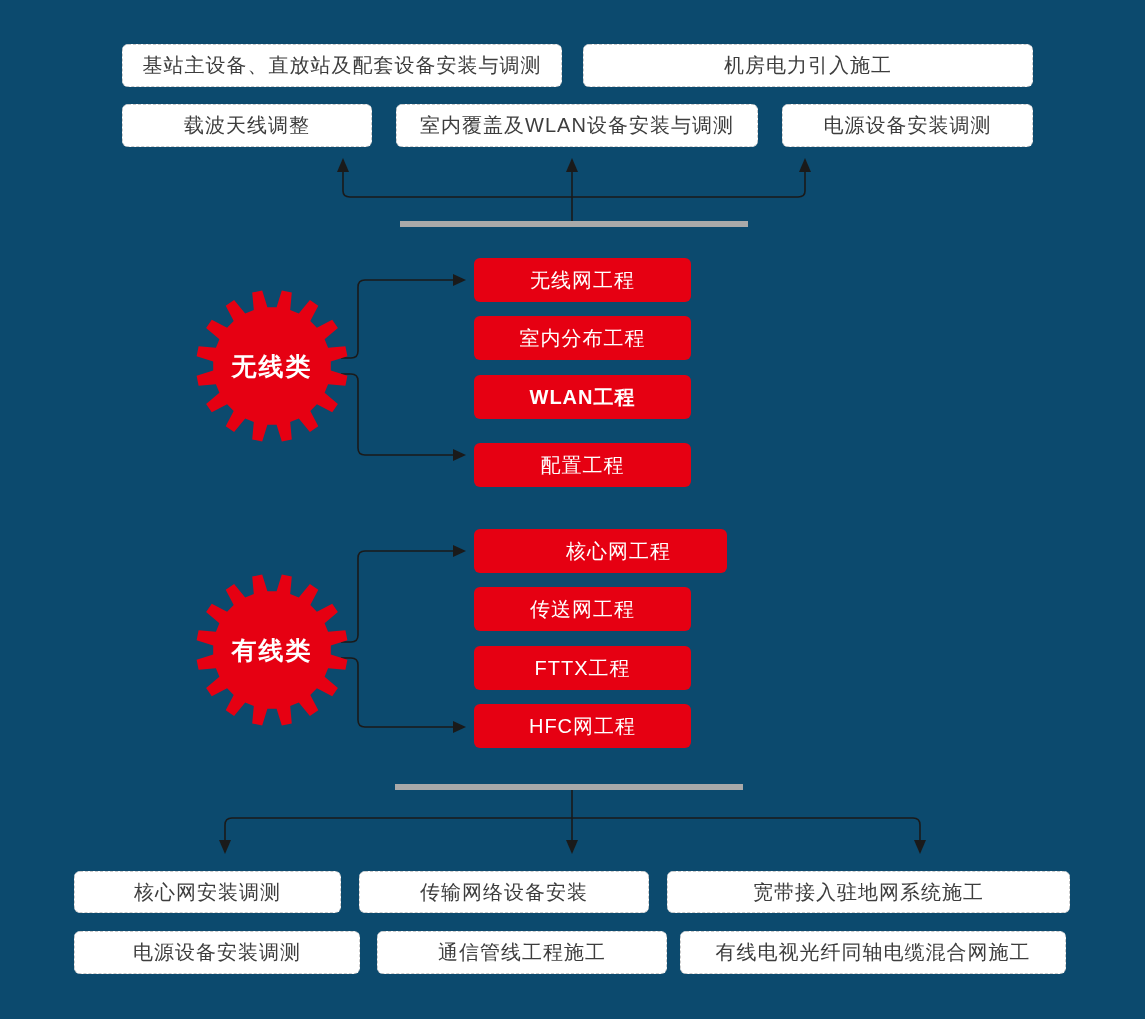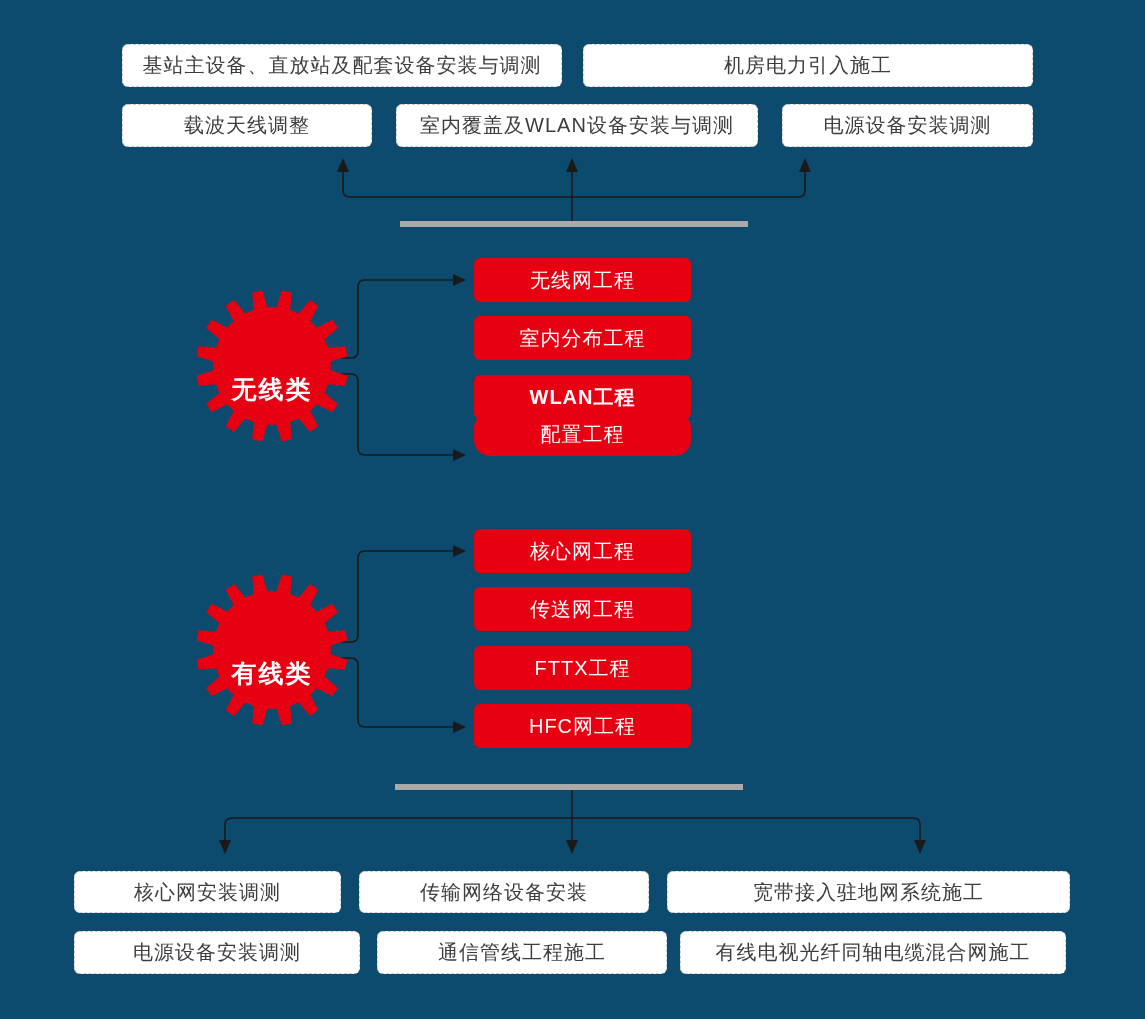--- a/index.html
+++ b/index.html
@@ -27,21 +27,20 @@
     background:var(--red,#e60012);
     border-radius:6px;
     display:flex;align-items:center;justify-content:center;
     font-size:20px;color:#fff;letter-spacing:1px;white-space:nowrap;
   }
   .gear-label{
     position:absolute;z-index:3;
     width:160px;text-align:center;
     color:#fff;font-size:25px;font-weight:600;letter-spacing:2px;
     transform:translate(-50%,-50%);
-    margin-top:23px;
   }
   .bar{position:absolute;z-index:2;height:6px;background:var(--bar,#a9a9a9);}
 </style>
 </head>
 <body>
 
 <div id="stage" style="--red: #e60012; --bar: #a9a9a9; --dash: #cbcbcb; --txt: #3d3d3d;">
 
   <svg id="lines" width="1145" height="1019" viewBox="0 0 1145 1019">
     <g stroke="#1a1a1a" stroke-width="1.6" fill="none">
@@ -86,23 +85,23 @@
 
   <div class="bar" style="left:400px;top:221px;width:348px;"></div>
   <div class="bar" style="left:395px;top:784px;width:348px;"></div>
 
   <div class="gear-label" style="left:272px;top:366px;">无线类</div>
   <div class="gear-label" style="left:272px;top:650px;">有线类</div>
 
   <div class="red-btn" style="top:258px;">无线网工程</div>
   <div class="red-btn" style="top:316px;">室内分布工程</div>
   <div class="red-btn" style="top:375px;font-weight:bold;">WLAN工程</div>
-  <div class="red-btn" style="top:412px;border-radius:16px;">配置工程</div>
+  <div class="red-btn" style="top:443px;">配置工程</div>
 
-  <div class="red-btn" style="top:529px;">核心网工程</div>
+  <div class="red-btn" style="top:529px;padding-left:36px;">核心网工程</div>
   <div class="red-btn" style="top:587px;">传送网工程</div>
   <div class="red-btn" style="top:646px;">FTTX工程</div>
   <div class="red-btn" style="top:704px;">HFC网工程</div>
 
   <div class="dashed-box" style="left:74px;top:871px;width:267px;height:42px;">核心网安装调测</div>
   <div class="dashed-box" style="left:359px;top:871px;width:290px;height:42px;">传输网络设备安装</div>
   <div class="dashed-box" style="left:667px;top:871px;width:403px;height:42px;">宽带接入驻地网系统施工</div>
   <div class="dashed-box" style="left:74px;top:931px;width:286px;height:43px;">电源设备安装调测</div>
   <div class="dashed-box" style="left:377px;top:931px;width:290px;height:43px;">通信管线工程施工</div>
   <div class="dashed-box" style="left:680px;top:931px;width:386px;height:43px;">有线电视光纤同轴电缆混合网施工</div>

